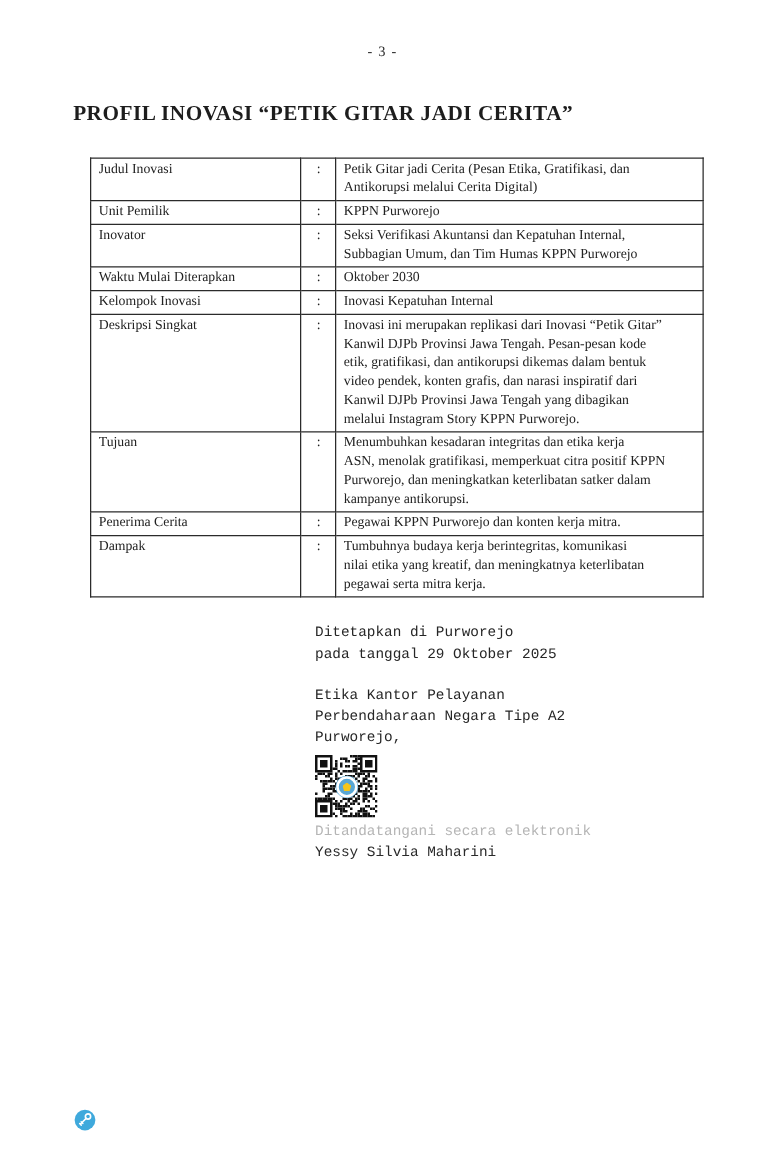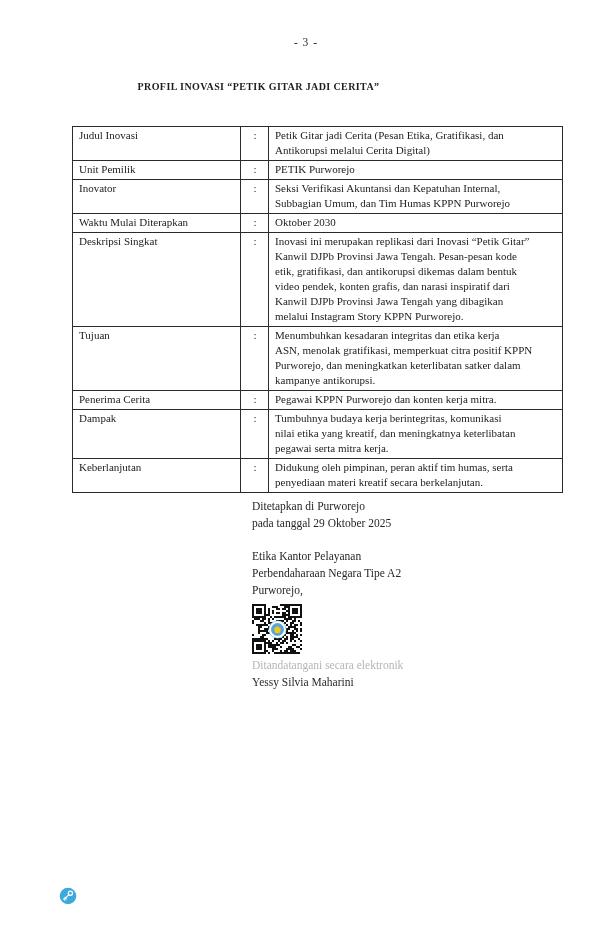--- a/index.html
+++ b/index.html
@@ -6,36 +6,36 @@
   body{
     width:612px;height:936px;background:#ffffff;position:relative;
     font-family:"Liberation Serif", serif;color:#222222;overflow:hidden;
   }
   .page-number{
     position:absolute;top:36px;left:0;width:612px;text-align:center;
     font-size:11.5px;color:#2a2a2a;letter-spacing:1px;
   }
   .title{
     position:absolute;top:81px;left:0;width:517px;text-align:center;
-    font-size:10px;font-weight:bold;letter-spacing:0.4px;color:#1d1d1d;margin:0;
+    font-size:17px;font-weight:bold;letter-spacing:0.4px;color:#1d1d1d;margin:0;
   }
   table.profile{
     position:absolute;left:72px;top:126px;width:491px;
     border-collapse:collapse;table-layout:fixed;
   }
   table.profile td{
     border:1px solid #2b2b2b;vertical-align:top;
     font-size:11px;line-height:15px;padding:1px 5px 2px 6px;color:#222222;
   }
   td.c-label{width:156px;}
   td.c-sep{width:16px;text-align:center;padding-left:2px;padding-right:2px;}
   td.c-value{white-space:pre-line;margin-left:12px;}
   .sig{
     position:absolute;left:252px;top:498px;
-    font-size:11.5px;line-height:17px;color:#262626;
+    font-size:11.5px;line-height:17px;color:#262626;font-family:Liberation Mono, monospace;
   }
   .sig-gap{height:16px;}
   .qr-wrap{position:relative;width:50px;height:50px;margin-top:5px;}
   .qr-wrap svg{display:block;}
   .qr-emblem{
     position:absolute;left:17px;top:17px;width:13px;height:13px;border-radius:50%;
     background:#58a7d6;border:2px solid #ffffff;box-shadow:0 0 0 0.5px #58a7d6;
     display:flex;align-items:center;justify-content:center;
   }
   .qr-emblem .gold{
@@ -57,32 +57,37 @@
   <tbody id="profile-rows">
       <tr>
         <td class="c-label">Judul Inovasi</td>
         <td class="c-sep">:</td>
         <td class="c-value">Petik Gitar jadi Cerita (Pesan Etika, Gratifikasi, dan
 Antikorupsi melalui Cerita Digital)</td>
       </tr>
       <tr>
         <td class="c-label">Unit Pemilik</td>
         <td class="c-sep">:</td>
-        <td class="c-value">PETIK Purworejo</td>
+        <td class="c-value">KPPN Purworejo</td>
       </tr>
       <tr>
         <td class="c-label">Inovator</td>
         <td class="c-sep">:</td>
         <td class="c-value">Seksi Verifikasi Akuntansi dan Kepatuhan Internal,
 Subbagian Umum, dan Tim Humas KPPN Purworejo</td>
       </tr>
       <tr>
         <td class="c-label">Waktu Mulai Diterapkan</td>
         <td class="c-sep">:</td>
         <td class="c-value">Oktober 2030</td>
+      </tr>
+      <tr>
+        <td class="c-label">Kelompok Inovasi</td>
+        <td class="c-sep">:</td>
+        <td class="c-value">Inovasi Kepatuhan Internal</td>
       </tr>
       <tr>
         <td class="c-label">Deskripsi Singkat</td>
         <td class="c-sep">:</td>
         <td class="c-value">Inovasi ini merupakan replikasi dari Inovasi “Petik Gitar”
 Kanwil DJPb Provinsi Jawa Tengah. Pesan-pesan kode
 etik, gratifikasi, dan antikorupsi dikemas dalam bentuk
 video pendek, konten grafis, dan narasi inspiratif dari
 Kanwil DJPb Provinsi Jawa Tengah yang dibagikan
 melalui Instagram Story KPPN Purworejo.</td>
@@ -99,26 +104,20 @@
         <td class="c-label">Penerima Cerita</td>
         <td class="c-sep">:</td>
         <td class="c-value">Pegawai KPPN Purworejo dan konten kerja mitra.</td>
       </tr>
       <tr>
         <td class="c-label">Dampak</td>
         <td class="c-sep">:</td>
         <td class="c-value">Tumbuhnya budaya kerja berintegritas, komunikasi
 nilai etika yang kreatif, dan meningkatnya keterlibatan
 pegawai serta mitra kerja.</td>
-      </tr>
-      <tr>
-        <td class="c-label">Keberlanjutan</td>
-        <td class="c-sep">:</td>
-        <td class="c-value">Didukung oleh pimpinan, peran aktif tim humas, serta
-penyediaan materi kreatif secara berkelanjutan.</td>
       </tr>
     </tbody>
 </table>
 
 <div class="sig">
   <div>Ditetapkan di Purworejo</div>
   <div>pada tanggal 29 Oktober 2025</div>
   <div class="sig-gap"></div>
   <div>Etika Kantor Pelayanan</div>
   <div>Perbendaharaan Negara Tipe A2</div>

